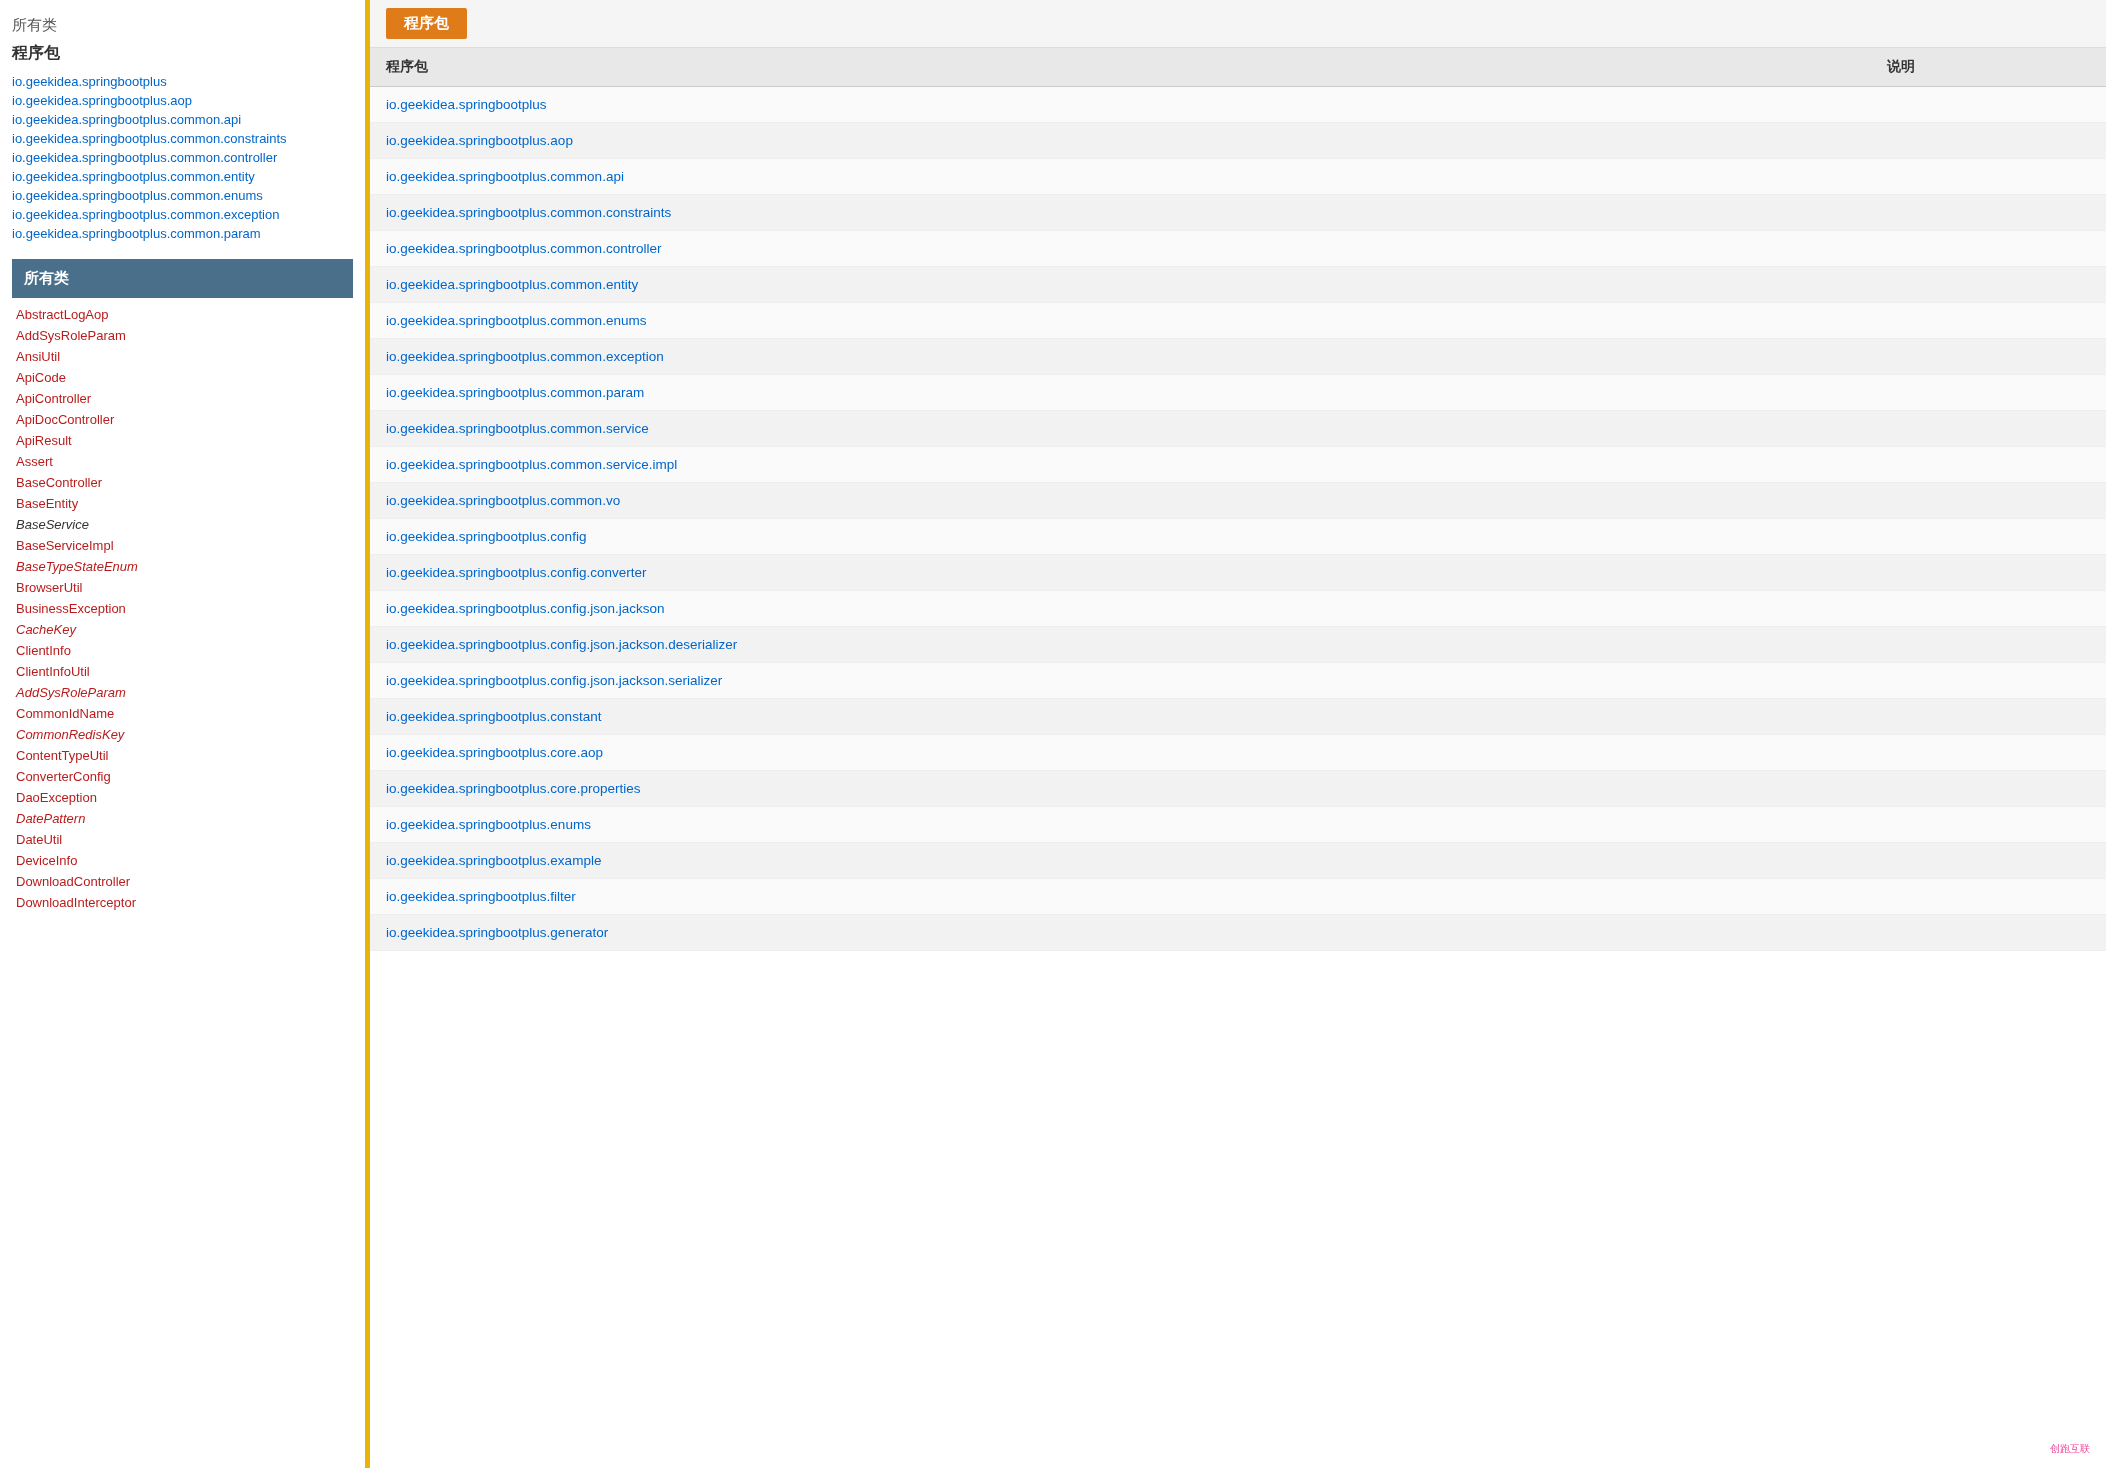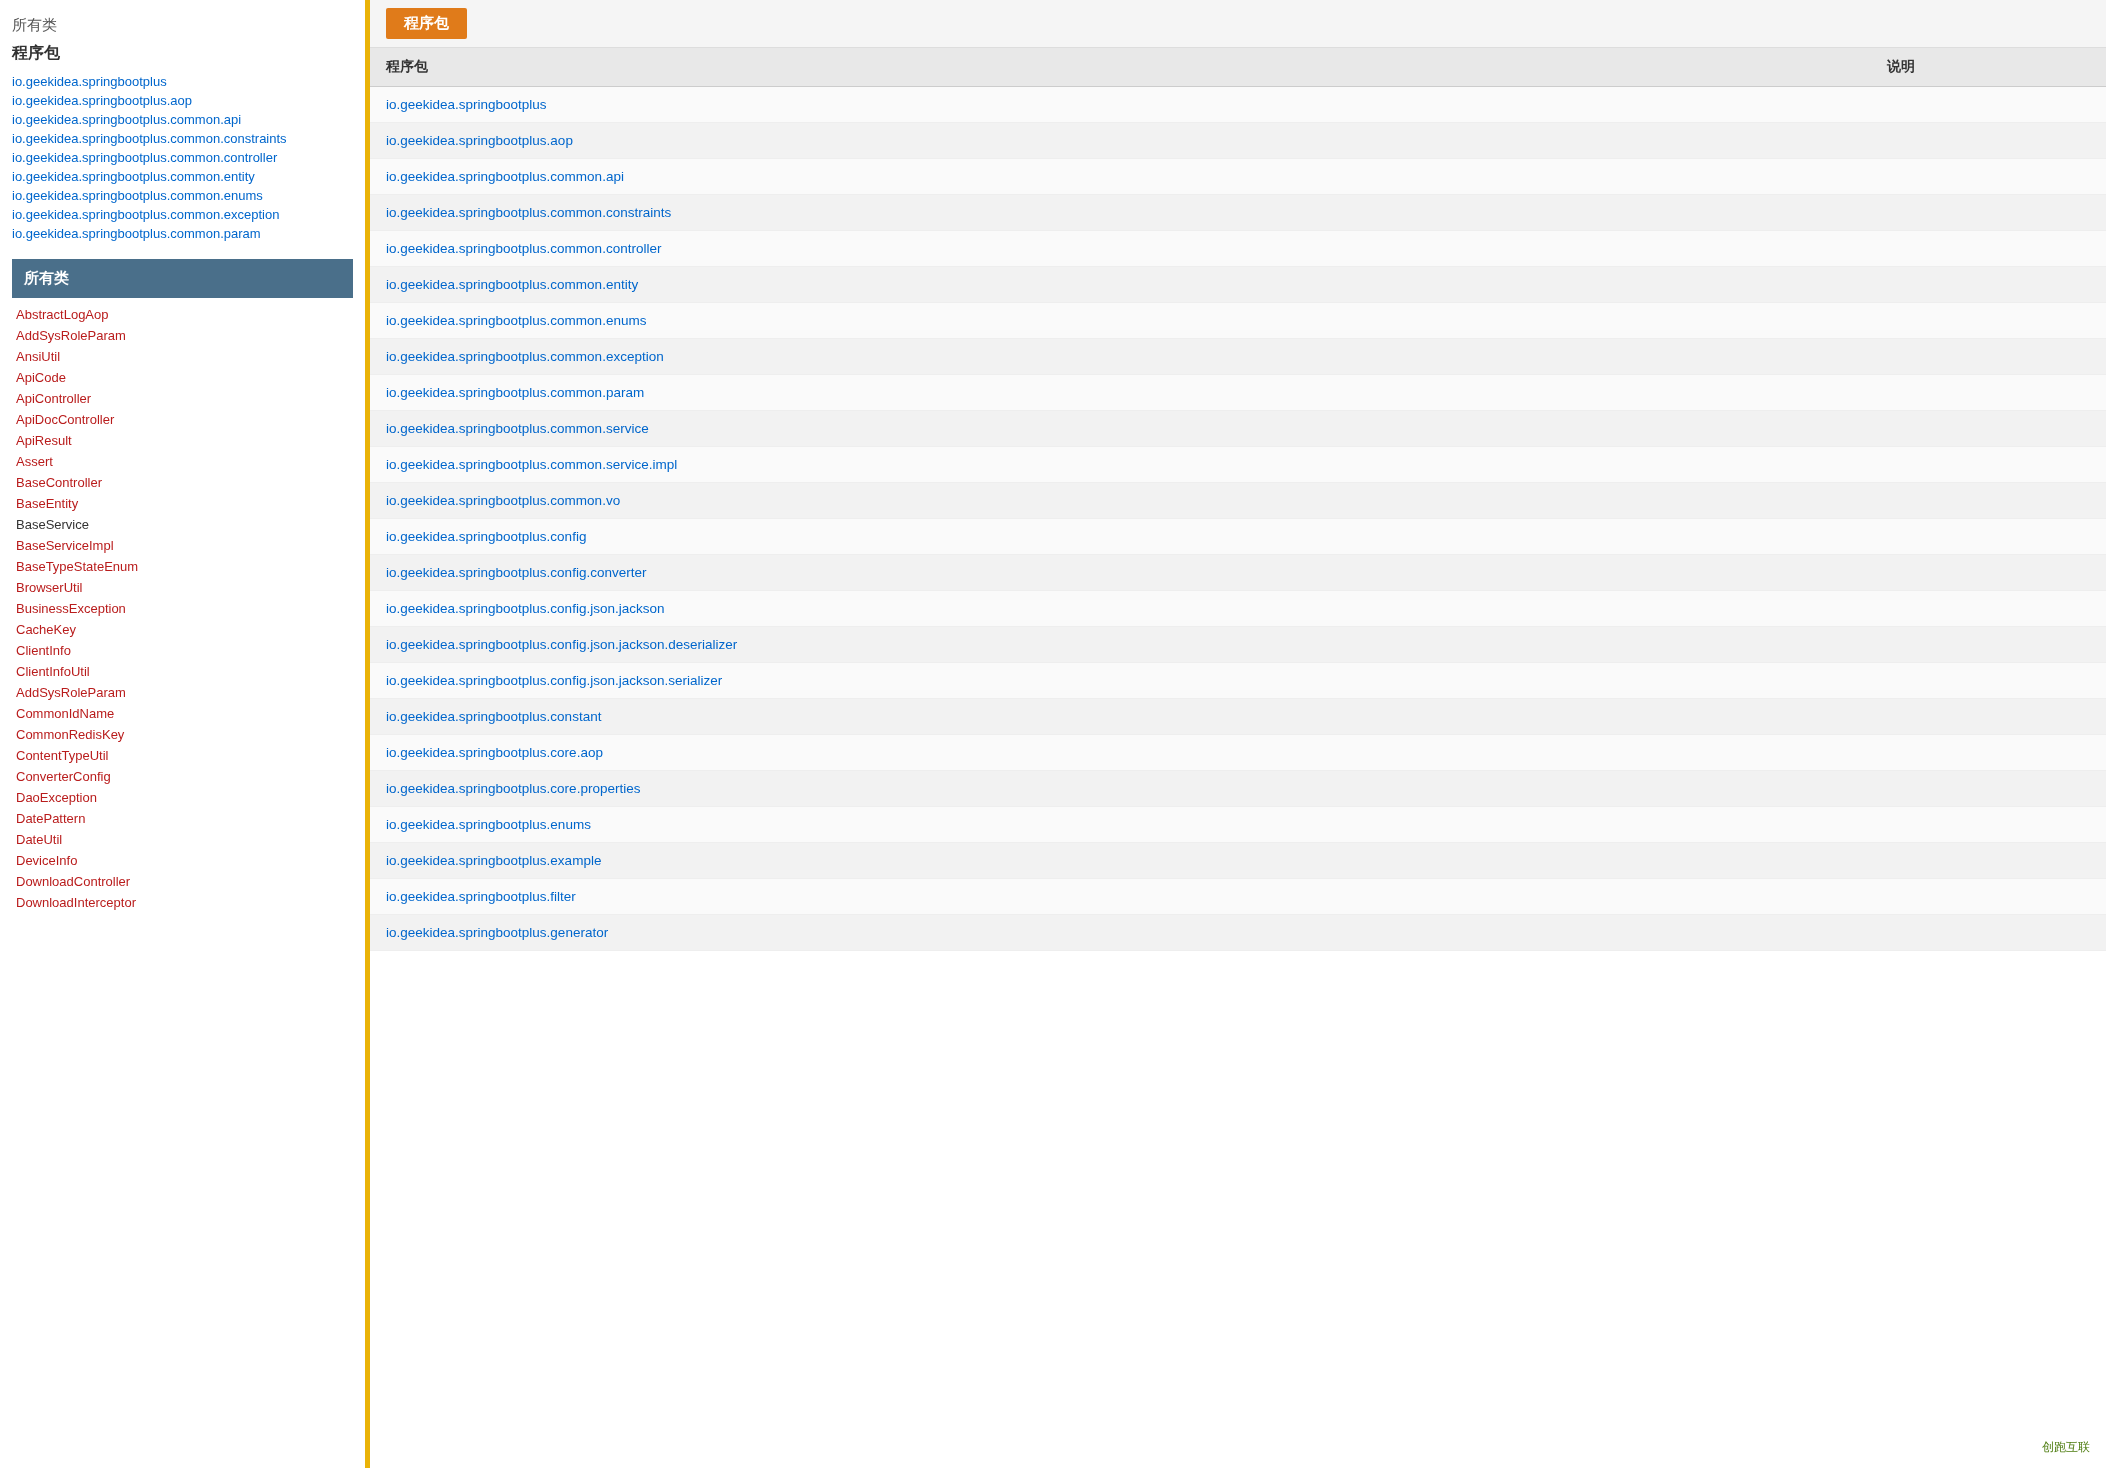--- a/index.html
+++ b/index.html
@@ -57,20 +57,21 @@
     .sidebar-class-list {
       list-style: none;
     }
     .sidebar-class-list li {
       padding: 3px 4px;
       cursor: pointer;
       font-size: 13px;
       color: #b91c1c;
     }
     .sidebar-class-list li.italic {
+      font-style: italic;
     }
     .sidebar-class-list li.highlighted {
       color: #333;
     }
     
     .main {
       flex: 1;
       overflow-y: auto;
       background: #fff;
     }
@@ -121,22 +122,22 @@
       font-weight: 500;
     }
     .main-table tbody td.desc {
       color: #555;
       cursor: default;
     }
     .watermark {
       position: fixed;
       bottom: 12px;
       right: 16px;
-      font-size: 12px;
-      color: #4d7c0f;
+      font-size: 10px;
+      color: #ec4899;
       text-align: center;
     }
   </style>
 </head>
 <body>
 
 <div class="sidebar">
   <div class="sidebar-section-title">所有类</div>
   <div class="sidebar-pkg-title">程序包</div>
   <ul class="sidebar-pkg-list" id="pkg-list">

